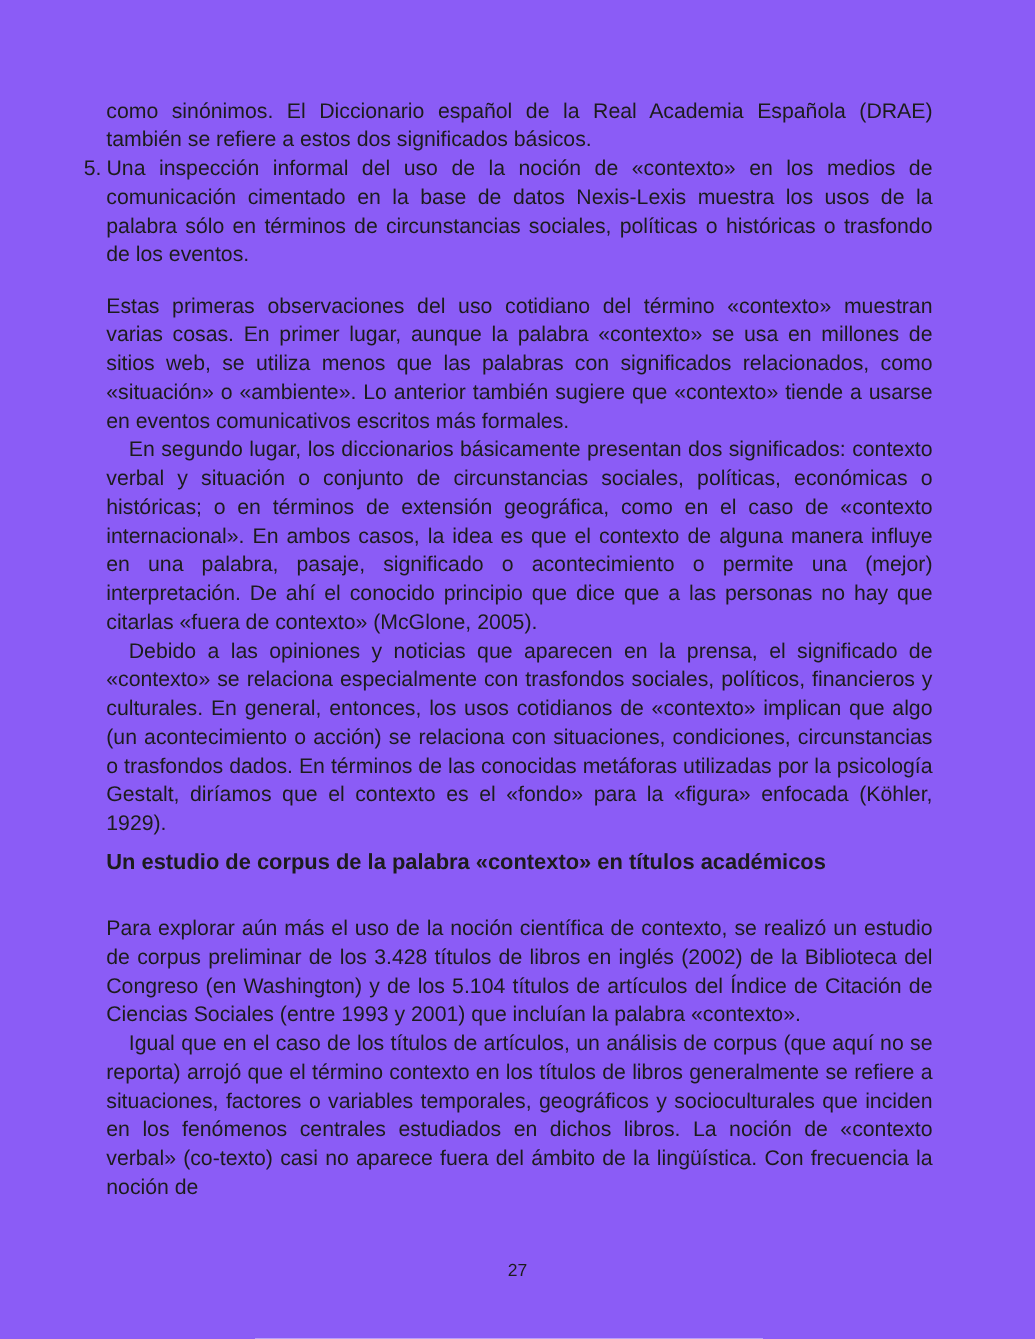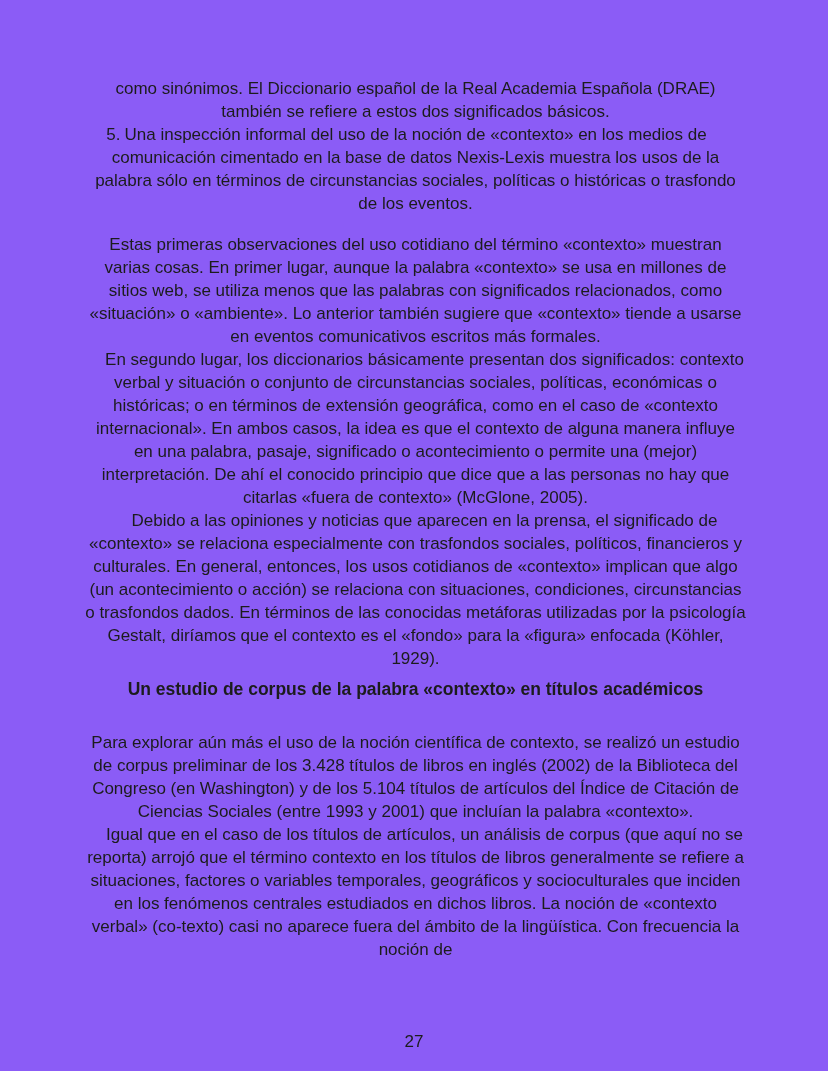--- a/index.html
+++ b/index.html
@@ -21,21 +21,20 @@
     left: 85px;
     top: 77px;
     width: 661px;
     font-size: 17px;
     line-height: 23px;
     text-align: justify;
   }
   .text-block p, .text-block h2 {
     margin: 0;
     padding: 0;
-    text-align: center;
   }
   
   .list-tail {
     margin-left: 18px;
   }
   
   .list-item {
     padding-left: 18px;
     text-indent: -18px;
   }
@@ -55,23 +54,22 @@
     font-weight: bold;
     line-height: 23px;
     text-align: left;
   }
   .page-number {
     position: absolute;
     top: 1008px;
     left: 0;
     width: 828px;
     text-align: center;
-    font-size: 17px;
+    font-size: 14px;
     color: #1c1c1c;
-    margin-top: 24px;
   }
 </style>
 </head>
 <body>
 
 <div class="page">
 
   <div class="text-block">
 
     <p class="list-tail">como sinónimos. El Diccionario español de la Real Academia Española (DRAE) también se refiere a estos dos significados básicos.</p>

